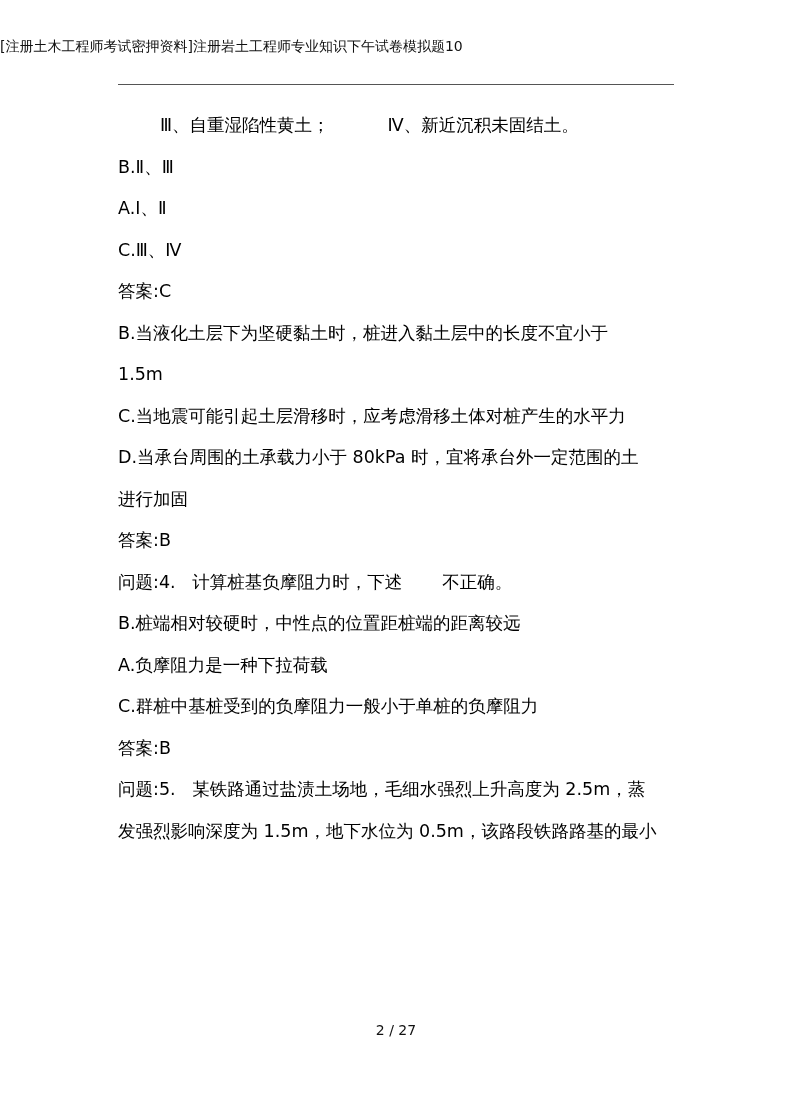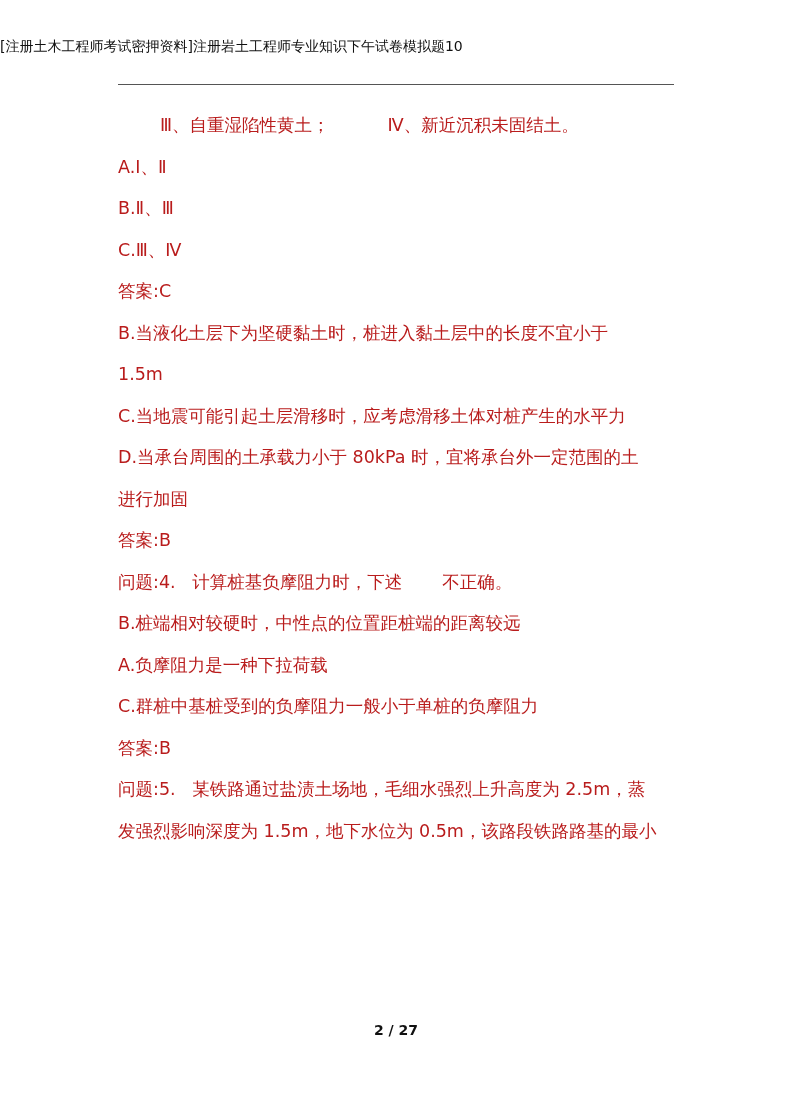--- a/index.html
+++ b/index.html
@@ -37,57 +37,57 @@
       position: absolute;
       top: 105px;
       left: 118px;
       width: 560px;
     }
     .line {
       font-size: 17.5px;
       line-height: 41.5px;
       height: 41.5px;
       white-space: nowrap;
-      color: #b91c1c;
+      color: #000000;
     }
     .indent {
       padding-left: 42px;
     }
     .gap {
       display: inline-block;
       width: 58px;
     }
     .blank {
       display: inline-block;
       width: 40px;
     }
     .page-number {
       position: absolute;
       top: 1022px;
       left: 0;
       width: 792px;
       text-align: center;
       font-size: 14px;
-      font-weight: bold;
+      font-weight: normal;
       color: #111111;
     }
   </style>
 </head>
 <body>
 
 <div class="page-header">[注册土木工程师考试密押资料]注册岩土工程师专业知识下午试卷模拟题10</div>
 <div class="header-rule"></div>
 
 <div class="content">
 
   <div class="line indent">
     <span>Ⅲ、自重湿陷性黄土；</span><span class="gap"></span><span>Ⅳ、新近沉积未固结土。</span>
   </div>
+  <div class="line">B.Ⅱ、Ⅲ</div>
   <div class="line">A.Ⅰ、Ⅱ</div>
-  <div class="line">B.Ⅱ、Ⅲ</div>
   <div class="line">C.Ⅲ、Ⅳ</div>
   <div class="line">答案:C</div>
 
   <div class="line">B.当液化土层下为坚硬黏土时，桩进入黏土层中的长度不宜小于</div>
   <div class="line">1.5m</div>
   <div class="line">C.当地震可能引起土层滑移时，应考虑滑移土体对桩产生的水平力</div>
   <div class="line">D.当承台周围的土承载力小于 80kPa 时，宜将承台外一定范围的土</div>
   <div class="line">进行加固</div>
   <div class="line">答案:B</div>
 

